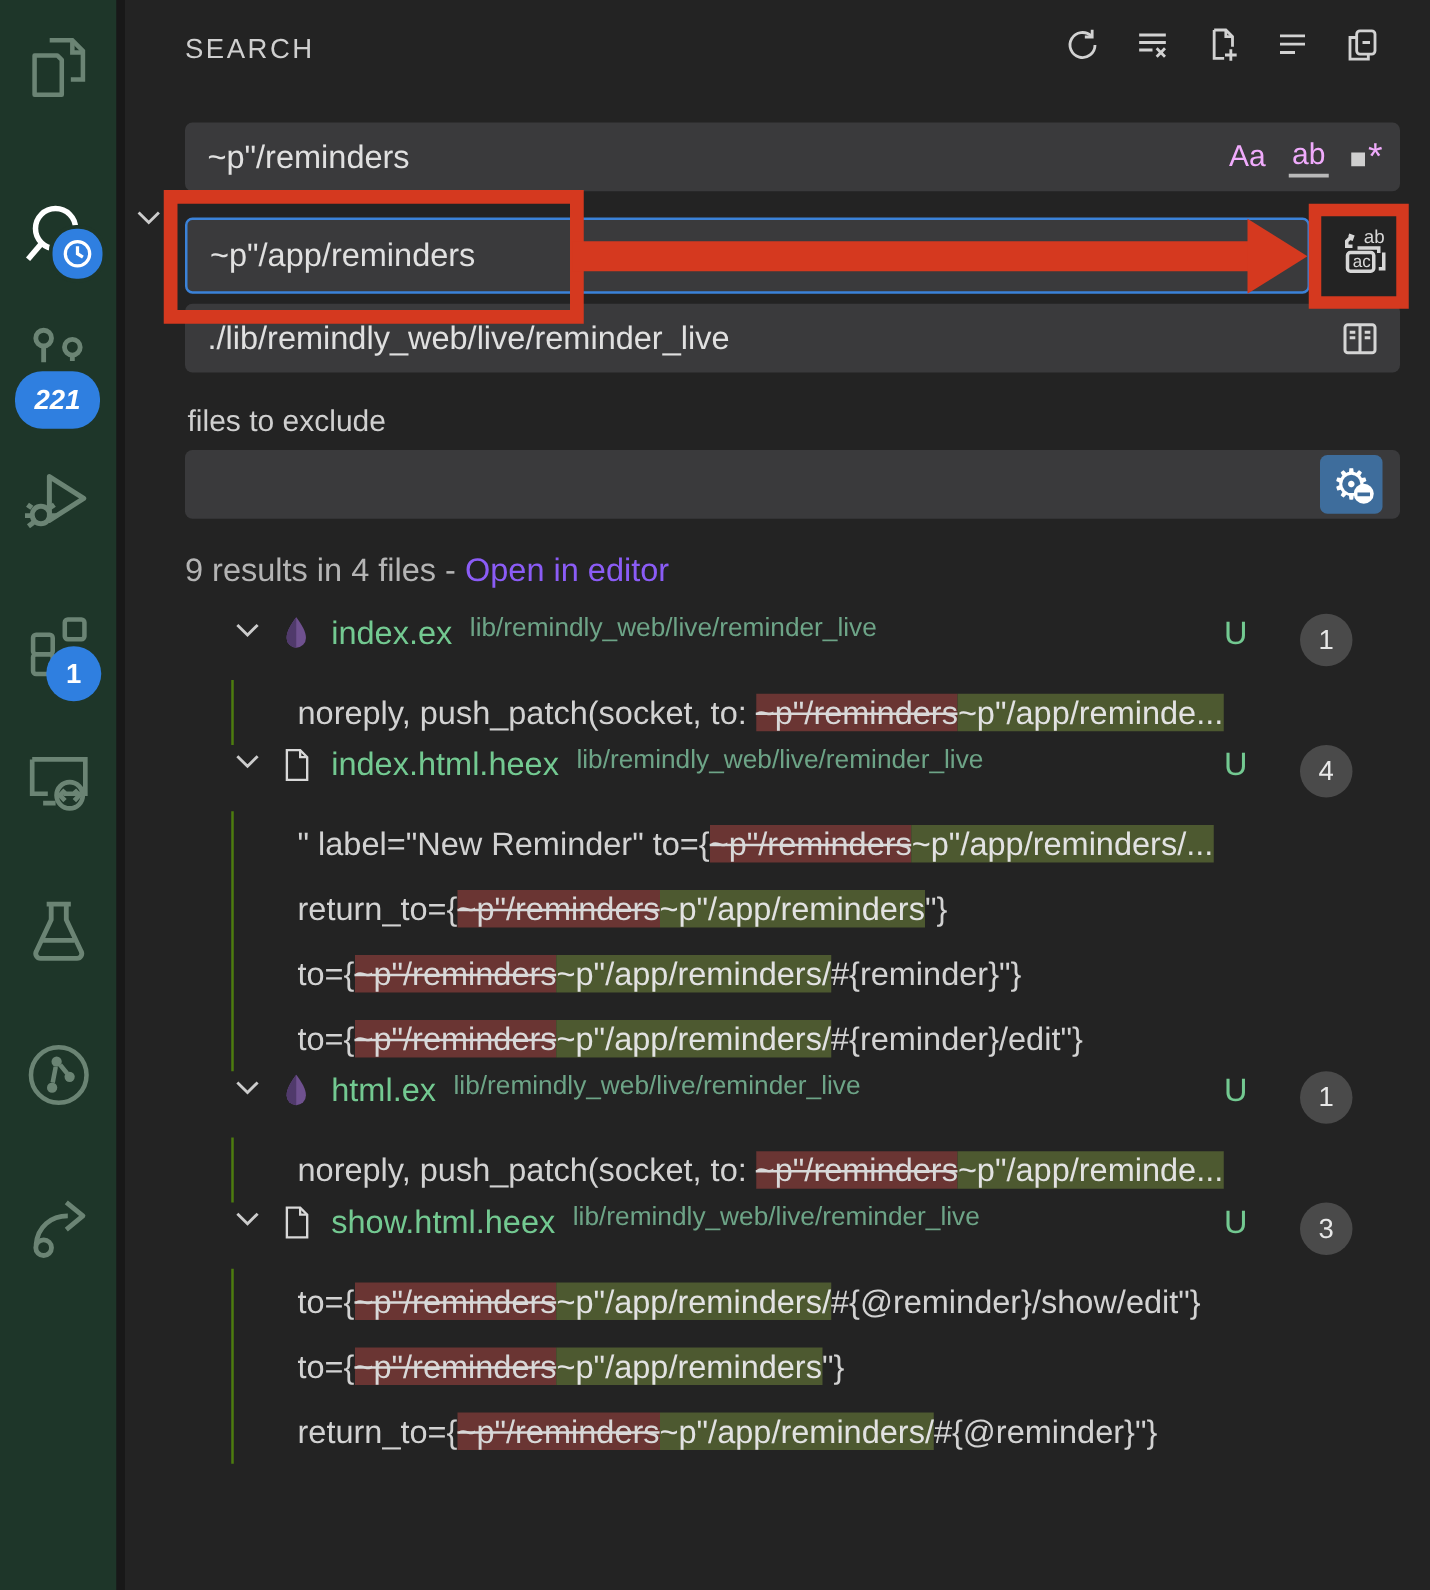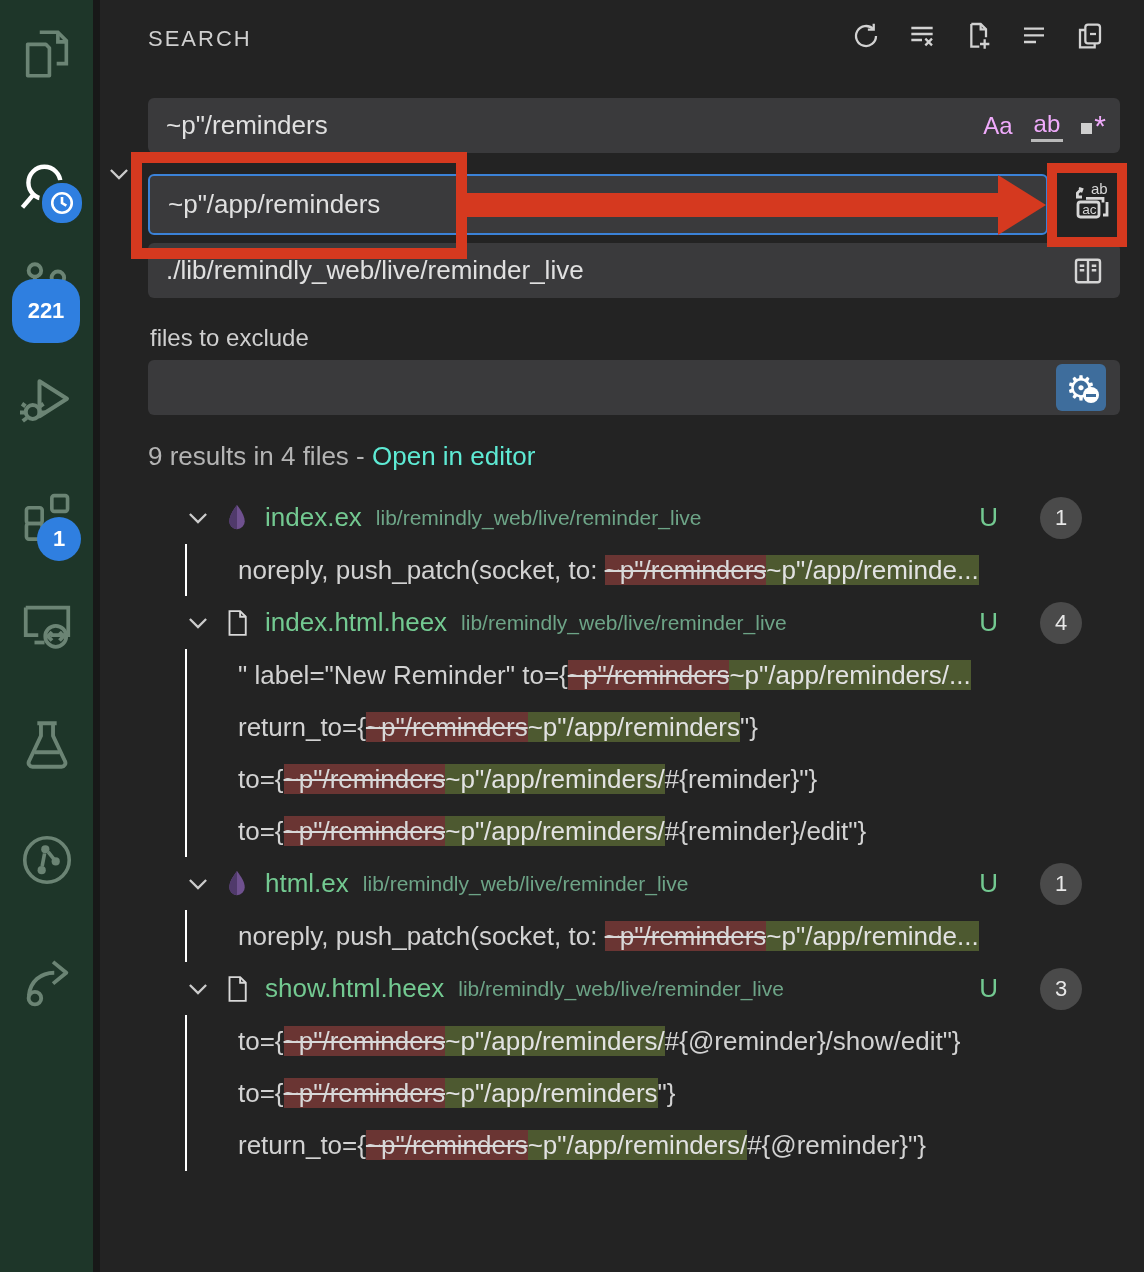--- a/index.html
+++ b/index.html
@@ -22,21 +22,21 @@
     display:flex; align-items:center; justify-content:center; }
   .ab-item svg { display:block; }
   .ab-item.active { color:#ffffff; }
   .ab-badge {
     position:absolute; background:#2f7fe0; color:#fff;
     font-size:22px; font-weight:bold;
     display:flex; align-items:center; justify-content:center;
     border-radius:22px;
   }
   .badge-clock { right:8px; bottom:12px; width:46px; height:46px; border:3px solid #1e3629; }
-  .badge-221 { left:12px; bottom:-8px; min-width:68px; height:64px; padding:0 10px; }
+  .badge-221 { left:12px; bottom:-8px; min-width:68px; height:46px; padding:0 10px;font-style:italic; }
   .badge-1 { right:12px; bottom:4px; width:44px; height:44px; }
 
   
   .main { flex:1; position:relative; background:#232323; }
   .panel-header { padding:26px 0 0 48px; height:78px; position:relative; }
   .panel-title { font-size:22px; letter-spacing:2px; color:#cfcfcf; }
   .header-actions { position:absolute; top:20px; right:42px; display:flex; gap:24px; }
   .header-actions .hicon { width:32px; height:32px; color:#d2d2d2; cursor:pointer; }
   .hicon svg { width:32px; height:32px; }
 
@@ -72,33 +72,33 @@
   .book-icon { margin-left:auto; width:36px; height:36px; color:#d5d5d5; cursor:pointer; }
   .exclude-settings-btn {
     margin-left:auto; width:50px; height:47px; background:#3e6d9c; border-radius:6px;
     display:flex; align-items:center; justify-content:center; position:relative; cursor:pointer;
   }
   .gear-glyph { color:#fff; font-size:34px; line-height:1; font-family:"DejaVu Sans",sans-serif; }
   .gear-minus { position:absolute; right:7px; bottom:8px; width:16px; height:16px; background:#fff; border-radius:50%; }
   .gear-minus::after { content:""; position:absolute; left:3px; top:6.5px; width:10px; height:3px; background:#3e6d9c; }
 
   .summary { margin-top:26px; font-size:26px; color:#b4b4b4; height:32px; }
-  .summary .link { color:#5eead4; cursor:pointer; }
+  .summary .link { color:#8b5cf6; cursor:pointer; }
 
   
   .results { margin-top:18px; }
-  .file-row { height:53px; display:flex; align-items:center; padding:0 42px 0 37px; cursor:pointer; }
+  .file-row { height:53px; display:flex; padding:0 42px 0 37px; cursor:pointer; }
   .file-row .chev { width:26px; height:26px; margin-right:10px; flex:0 0 auto; }
   .file-row .ficon { width:32px; height:32px; margin-right:12px; flex:0 0 auto; display:flex; align-items:center; justify-content:center; }
   .fname { font-size:26px; color:#73c991; white-space:nowrap; }
   .fpath { font-size:21px; color:#6da487; margin-left:14px; white-space:nowrap; overflow:hidden; text-overflow:ellipsis; }
   .git-u { font-size:26px; color:#73c991; margin-left:auto; padding-left:12px; flex:0 0 auto; }
   .cnt { margin-left:42px; width:42px; height:42px; border-radius:50%; background:#4a4a4a;
     color:#e8e8e8; font-size:22px; display:flex; align-items:center; justify-content:center; flex:0 0 auto; }
-  .match-group { margin-left:37px; border-left:2px solid #ffffff; }
+  .match-group { margin-left:37px; border-left:2px solid #4d7c0f; }
   .match-row { height:52px; line-height:52px; padding-left:51px; font-size:26px; color:#d2d2d2;
     white-space:nowrap; overflow:hidden; cursor:pointer; }
   .seg-plain { color:#d2d2d2; }
   .seg-removed { background:#6a3533; text-decoration:line-through; color:#d8d8d8; }
   .seg-added { background:#4d5930; color:#e2e2e2; }
 
   
   .annotation { position:absolute; pointer-events:none; z-index:60; }
   .anno-rect-replace { left:131px; top:152px; width:336px; height:107px; border:11px solid #d5391f; }
   .anno-rect-button  { left:1047px; top:163px; width:80px; height:84px; border:10px solid #d5391f; }

